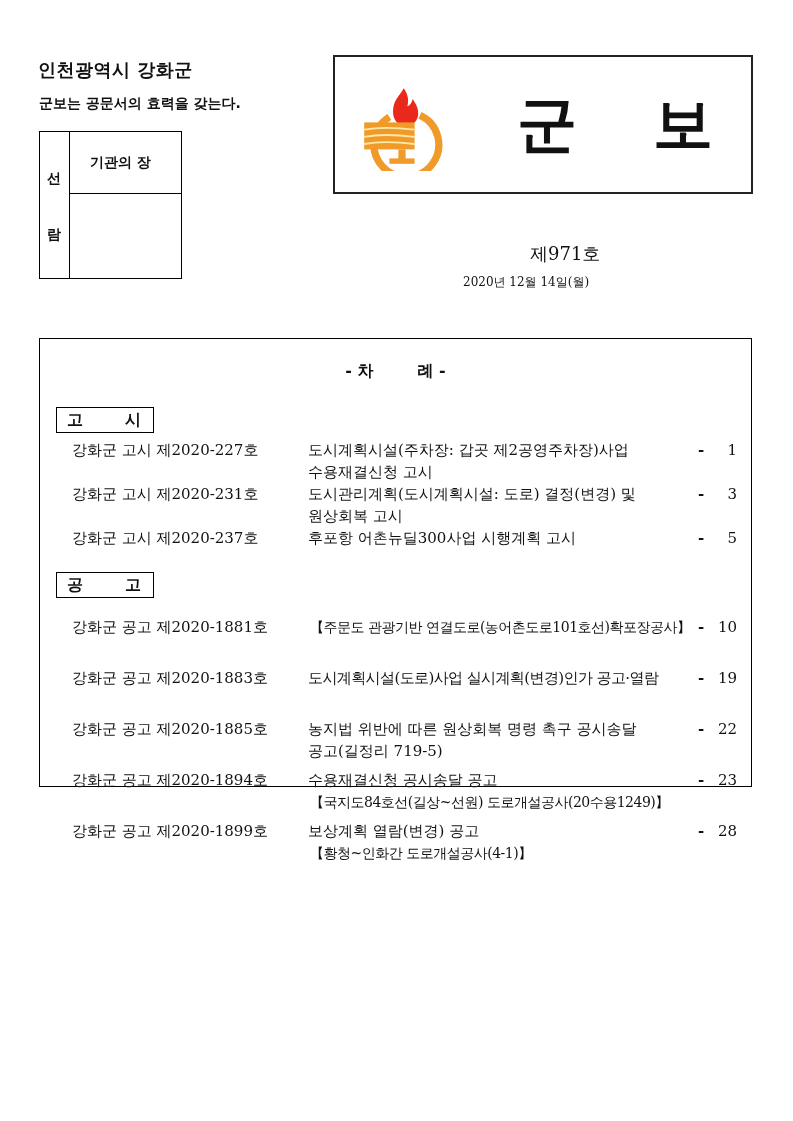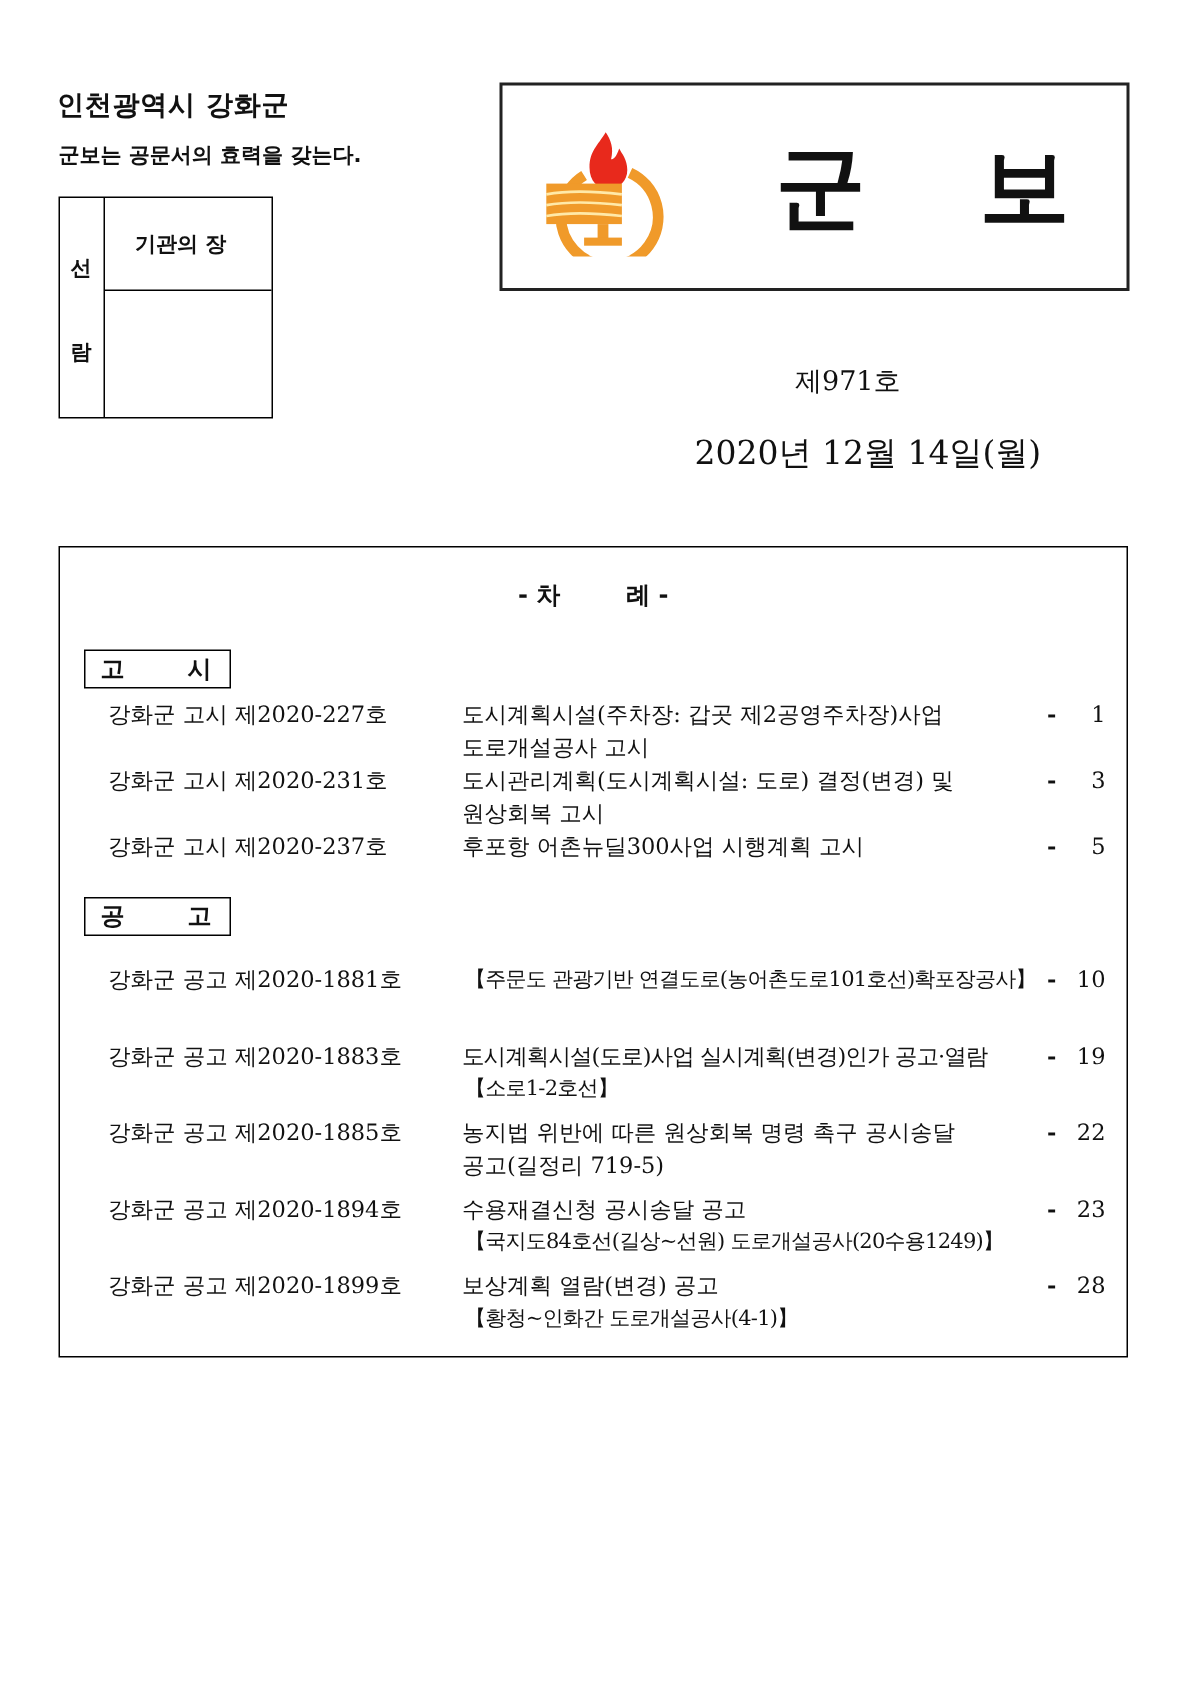--- a/index.html
+++ b/index.html
@@ -16,23 +16,23 @@
   .approval .v2 { position:absolute; left:7px; top:94px; font-size:14px; font-weight:bold; }
   .approval .head { position:absolute; left:30px; top:0; right:0; height:62px; border-bottom:1.5px solid #000; box-sizing:border-box; }
   .approval .head span { position:absolute; left:20px; top:22px; font-size:14px; font-weight:bold; }
 
   .masthead { position:absolute; left:333px; top:55px; width:420px; height:139px; border:2px solid #222; box-sizing:border-box; }
   .logo { position:absolute; left:22px; top:24px; width:90px; height:90px; }
   .mast-c1 { position:absolute; left:182px; top:28px; font-size:60px; font-weight:bold; }
   .mast-c2 { position:absolute; left:318px; top:28px; font-size:60px; font-weight:bold; }
 
   .issue-no { position:absolute; left:530px; top:242px; font-size:18px; }
-  .issue-date { position:absolute; left:463px; top:287px; font-size:22px; }
+  .issue-date { position:absolute; left:463px; top:274px; font-size:12px; }
 
-  .toc { position:absolute; left:39px; top:364px; width:713px; height:541px; border:1.5px solid #000; box-sizing:border-box; }
+  .toc { position:absolute; left:39px; top:338px; width:713px; height:449px; border:1.5px solid #000; box-sizing:border-box; }
   .toc-title { position:absolute; left:0; right:0; top:22px; text-align:center; font-size:16px; font-weight:bold; }
   .toc-title .gap { display:inline-block; width:44px; }
 
   .section-box { position:absolute; left:16px; height:26px; width:98px; border:1.5px solid #000; box-sizing:border-box; font-size:16px; font-weight:bold; }
   .section-box .a { position:absolute; left:10px; top:2px; }
   .section-box .b { position:absolute; right:12px; top:2px; }
 
   .entry { position:absolute; left:0; right:0; font-size:15px; line-height:22px; }
   .entry .ref { position:absolute; left:32px; top:0; white-space:nowrap; }
   .entry .title { position:absolute; left:268px; width:384px; top:0; }
@@ -82,21 +82,21 @@
 
   <div class="section-box sans" style="top:68px;">
     <span class="a">고</span>
     <span class="b">시</span>
   </div>
 
   <div class="entry" style="top:100px;">
     <span class="ref">강화군 고시 제2020-227호</span>
     <span class="title">
         <span class="sub">도시계획시설(주차장: 갑곳 제2공영주차장)사업</span>
-        <span class="sub">도로개설공사 고시</span>
+        <span class="sub">수용재결신청 고시</span>
       </span>
     <span class="dash">-</span>
     <span class="page">1</span>
   </div>
 
   <div class="entry" style="top:144px;">
     <span class="ref">강화군 고시 제2020-231호</span>
     <span class="title">
         <span class="sub">도시관리계획(도시계획시설: 도로) 결정(변경) 및</span>
         <span class="sub">원상회복 고시</span>
@@ -125,21 +125,20 @@
         <span class="bracket">【주문도 관광기반 연결도로(농어촌도로101호선)확포장공사】</span>
       </span>
     <span class="dash">-</span>
     <span class="page">10</span>
   </div>
 
   <div class="entry" style="top:328px;">
     <span class="ref">강화군 공고 제2020-1883호</span>
     <span class="title" style="letter-spacing:-0.6px;">
         <span class="sub">도시계획시설(도로)사업 실시계획(변경)인가 공고·열람</span>
-        <span class="bracket">【소로1-2호선】</span>
       </span>
     <span class="dash">-</span>
     <span class="page">19</span>
   </div>
 
   <div class="entry" style="top:379px;">
     <span class="ref">강화군 공고 제2020-1885호</span>
     <span class="title">
         <span class="sub">농지법 위반에 따른 원상회복 명령 촉구 공시송달</span>
         <span class="sub">공고(길정리 719-5)</span>

